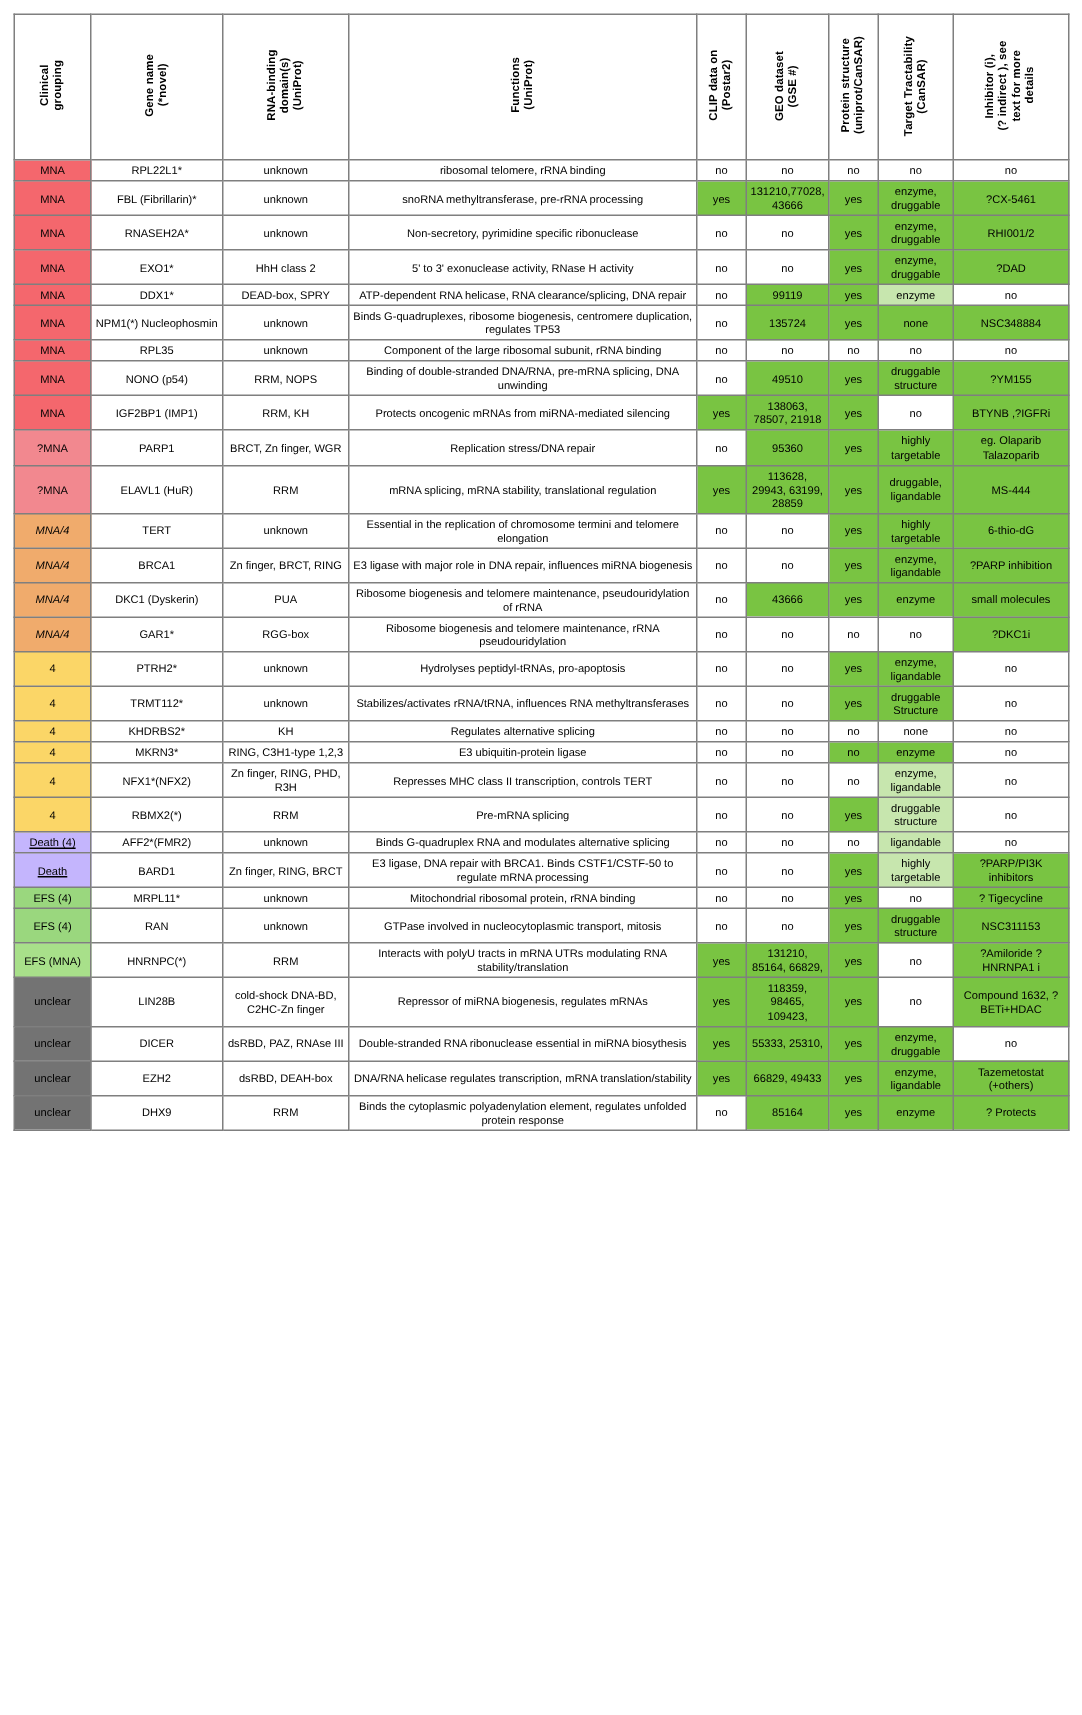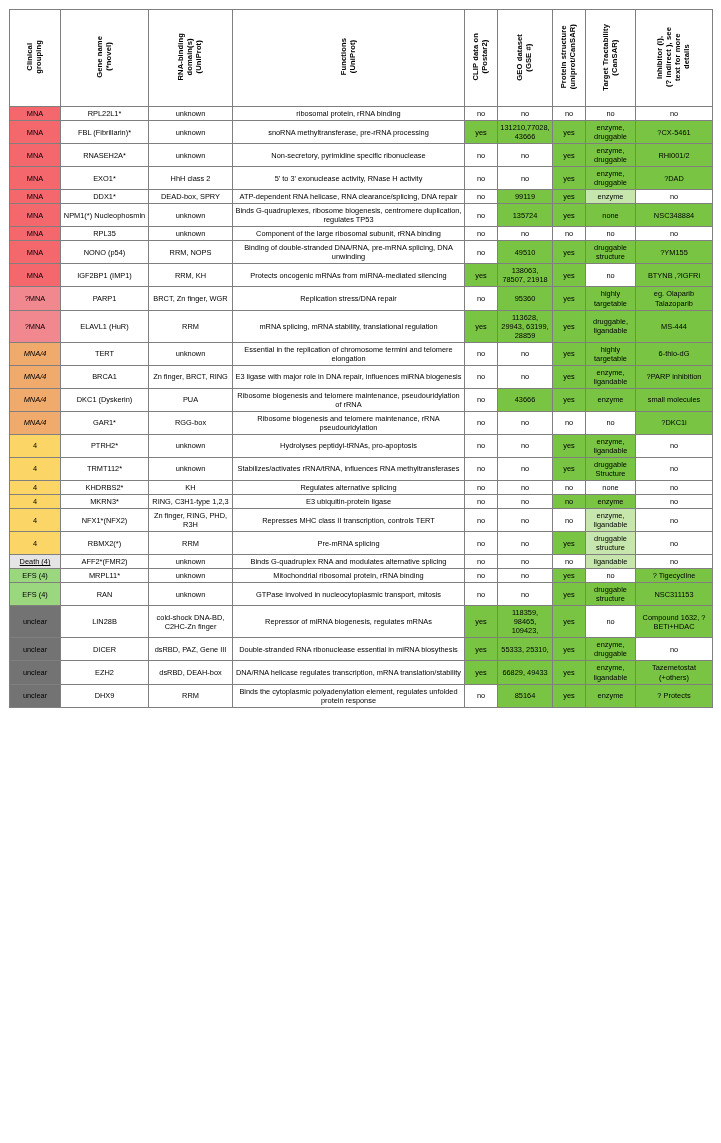--- a/index.html
+++ b/index.html
@@ -68,21 +68,21 @@
   col.c5 { width: 55px; }
   col.c6 { width: 33px; }
   col.c7 { width: 50px; }
   col.c8 { width: 77px; }
 
   
   .g-mna      { background: #f4676d; }
   .g-qmna     { background: #f2888f; }
   .g-mna4     { background: #f0ab6c; font-style: italic; }
   .g-4        { background: #fbd667; }
-  .g-death    { background: #e5e5e5; text-decoration: underline; }
+  .g-death    { background: #c4b5fd; text-decoration: underline; }
   .g-efs      { background: #9ad77e; }
   .g-efsmna   { background: #a8e08a; }
   .g-unclear  { background: #737373; }
 
   .green      { background: #79c442; }
   .green-lt   { background: #c7e6ae; }
   .white      { background: #ffffff; }
 </style>
 </head>
 <body>
@@ -123,21 +123,21 @@
 (? indirect ), see
 text for more
 details</span></th>
       </tr>
     </thead>
     <tbody id="tbody">
         <tr>
           <td class="g-mna">MNA</td>
           <td>RPL22L1*</td>
           <td>unknown</td>
-          <td>ribosomal protein, rRNA binding</td>
+          <td>ribosomal telomere, rRNA binding</td>
           <td class="white">no</td>
           <td class="white">no</td>
           <td class="white">no</td>
           <td class="white">no</td>
           <td class="white">no</td>
         </tr>
         <tr>
           <td class="g-mna">MNA</td>
           <td>FBL (Fibrillarin)*</td>
           <td>unknown</td>
@@ -362,56 +362,78 @@
           <td>AFF2*(FMR2)</td>
           <td>unknown</td>
           <td>Binds G-quadruplex RNA and modulates alternative splicing</td>
           <td class="white">no</td>
           <td class="white">no</td>
           <td class="white">no</td>
           <td class="green-lt">ligandable</td>
           <td class="white">no</td>
         </tr>
         <tr>
+          <td class="g-death">Death</td>
+          <td>BARD1</td>
+          <td>Zn finger, RING, BRCT</td>
+          <td>E3 ligase, DNA repair with BRCA1. Binds CSTF1/CSTF-50 to regulate mRNA processing</td>
+          <td class="white">no</td>
+          <td class="white">no</td>
+          <td class="green">yes</td>
+          <td class="green-lt">highly targetable</td>
+          <td class="green">?PARP/PI3K inhibitors</td>
+        </tr>
+        <tr>
           <td class="g-efs">EFS (4)</td>
           <td>MRPL11*</td>
           <td>unknown</td>
           <td>Mitochondrial ribosomal protein, rRNA binding</td>
           <td class="white">no</td>
           <td class="white">no</td>
           <td class="green">yes</td>
           <td class="white">no</td>
           <td class="green">? Tigecycline</td>
         </tr>
         <tr>
           <td class="g-efs">EFS (4)</td>
           <td>RAN</td>
           <td>unknown</td>
           <td>GTPase involved in nucleocytoplasmic transport, mitosis</td>
           <td class="white">no</td>
           <td class="white">no</td>
           <td class="green">yes</td>
           <td class="green">druggable structure</td>
           <td class="green">NSC311153</td>
+        </tr>
+        <tr>
+          <td class="g-efsmna">EFS (MNA)</td>
+          <td>HNRNPC(*)</td>
+          <td>RRM</td>
+          <td>Interacts with polyU tracts in mRNA UTRs modulating RNA stability/translation</td>
+          <td class="green">yes</td>
+          <td class="green">131210, 85164, 66829,</td>
+          <td class="green">yes</td>
+          <td class="white">no</td>
+          <td class="green">?Amiloride ?HNRNPA1 i</td>
         </tr>
         <tr>
           <td class="g-unclear">unclear</td>
           <td>LIN28B</td>
           <td>cold-shock DNA-BD, C2HC-Zn finger</td>
           <td>Repressor of miRNA biogenesis, regulates mRNAs</td>
           <td class="green">yes</td>
           <td class="green">118359, 98465, 109423,</td>
           <td class="green">yes</td>
           <td class="white">no</td>
           <td class="green">Compound 1632, ?BETi+HDAC</td>
         </tr>
         <tr>
           <td class="g-unclear">unclear</td>
           <td>DICER</td>
-          <td>dsRBD, PAZ, Gene III</td>
+          <td>dsRBD, PAZ, RNAse III</td>
           <td>Double-stranded RNA ribonuclease essential in miRNA biosythesis</td>
           <td class="green">yes</td>
           <td class="green">55333, 25310,</td>
           <td class="green">yes</td>
           <td class="green">enzyme, druggable</td>
           <td class="white">no</td>
         </tr>
         <tr>
           <td class="g-unclear">unclear</td>
           <td>EZH2</td>

